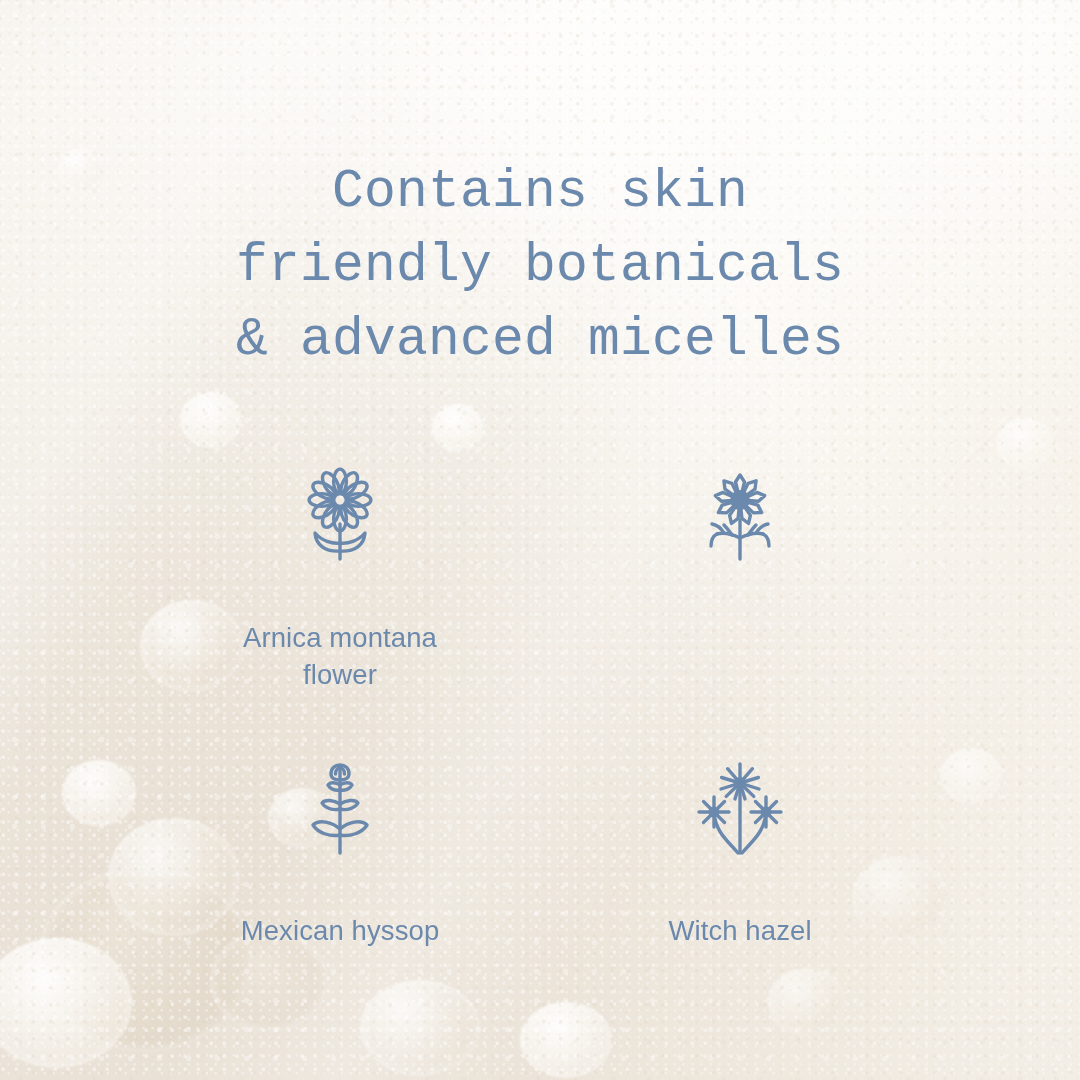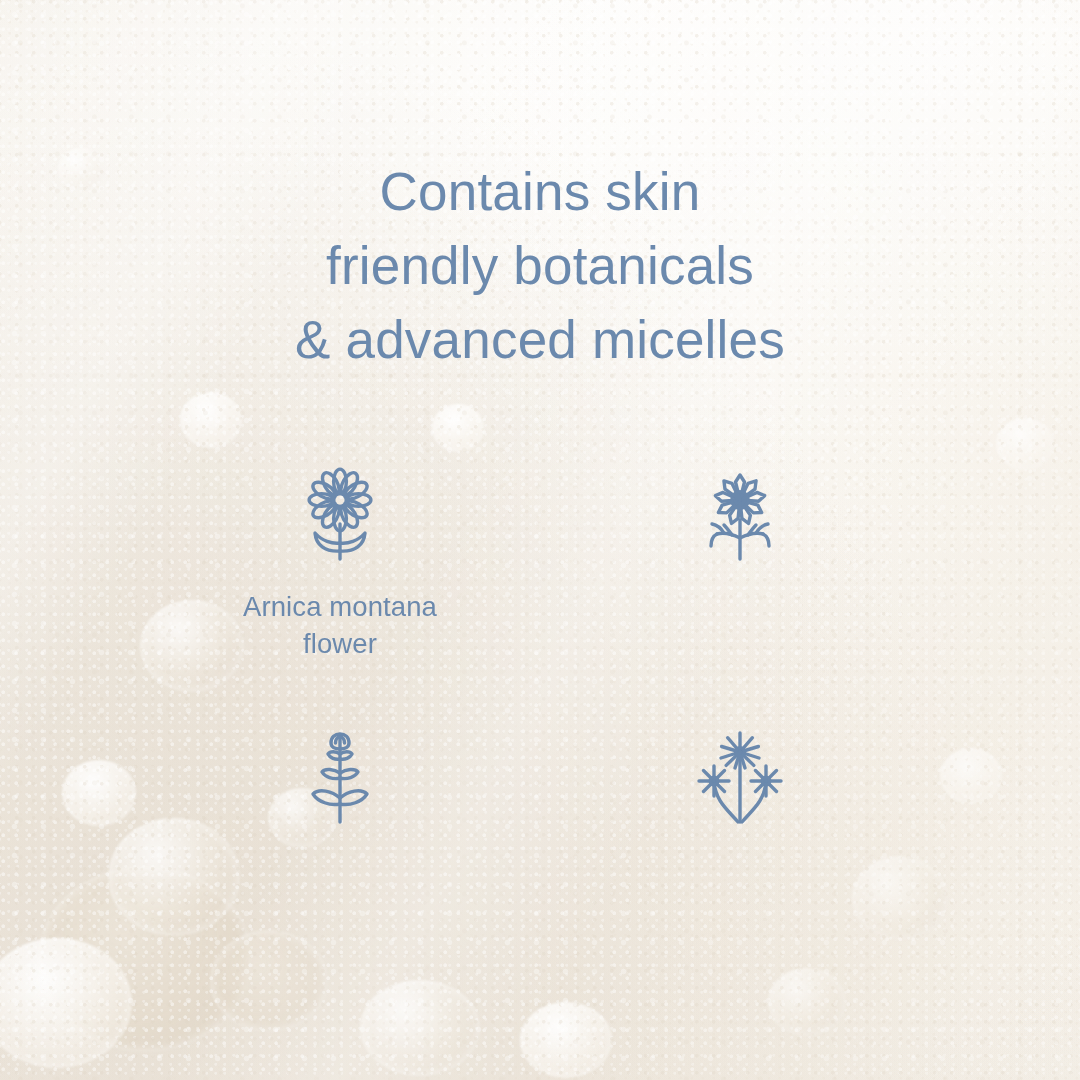--- a/index.html
+++ b/index.html
@@ -128,20 +128,21 @@
     left: 0;
     top: 155px;
     width: 1080px;
     text-align: center;
     color: #6b89ad;
     font-size: 53px;
     line-height: 74px;
     font-weight: 400;
     letter-spacing: 0.2px;
     white-space: pre-line;
+    font-family: Liberation Mono, monospace;
   }
 
   .ingredients {
     position: absolute;
     left: 140px;
     top: 462px;
     width: 800px;
   }
 
   .ing-row {
@@ -149,20 +150,21 @@
   }
   .ing-row.row-2 {
     margin-top: 62px;
   }
 
   .ing-cell {
     width: 400px;
     display: flex;
     flex-direction: column;
     align-items: center;
+    gap: 31px;
   }
 
   .ing-icon {
     width: 92px;
     height: 104px;
     display: block;
   }
   .ing-icon svg {
     display: block;
     width: 92px;
@@ -303,20 +305,21 @@
               <path d="M46 35 C 41 36 36 34 34 30 C 36 27 42 27 46 30"></path>
               <path d="M46 35 C 51 36 56 34 58 30 C 56 27 50 27 46 30"></path>
 
               <path d="M46 54 C 39 56 31 53 28 48 C 31 44 40 45 46 49"></path>
               <path d="M46 54 C 53 56 61 53 64 48 C 61 44 52 45 46 49"></path>
 
               <path d="M46 80 C 36 82 24 78 19 70 C 25 64 38 67 46 74"></path>
               <path d="M46 80 C 56 82 68 78 73 70 C 67 64 54 67 46 74"></path>
             </svg>
           </span>
+          <span class="ing-label">Mexican hyssop</span>
         </div>
 
         <div class="ing-cell">
           <span class="ing-icon">
             <svg viewBox="0 0 92 104" fill="none" xmlns="http://www.w3.org/2000/svg" stroke="#6b89ad" stroke-width="3.4" stroke-linecap="round" stroke-linejoin="round">
 
               <path d="M46 30 V 98"></path>
               <path d="M20 58 C 22 78 34 86 44 98"></path>
               <path d="M72 58 C 70 78 58 86 48 98"></path>
 
@@ -353,19 +356,20 @@
                 <path d="M72 57 L 87 57"></path>
                 <path d="M72 57 L 82.5 67.5"></path>
                 <path d="M72 57 L 72 72"></path>
                 <path d="M72 57 L 61.5 67.5"></path>
                 <path d="M72 57 L 57 57"></path>
                 <path d="M72 57 L 61.5 46.5"></path>
               </g>
               <circle cx="72" cy="57" r="3.8"></circle>
             </svg>
           </span>
+          <span class="ing-label">Witch hazel</span>
         </div>
 
       </div>
 
     </div>
   </div>
 </div>
 
 </body></html>

